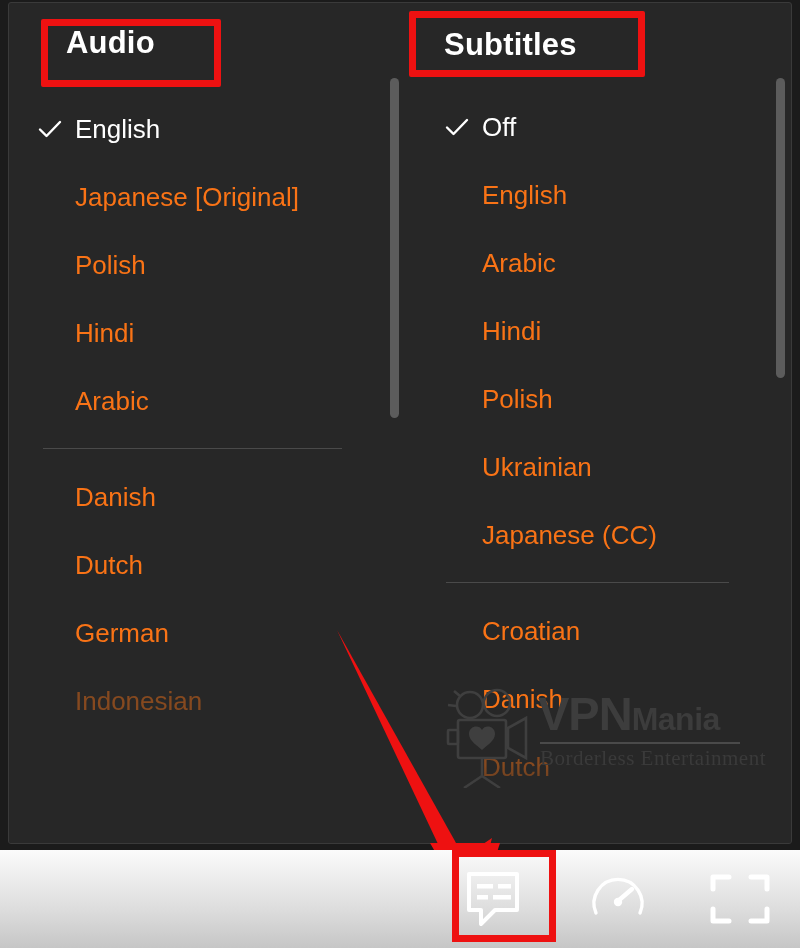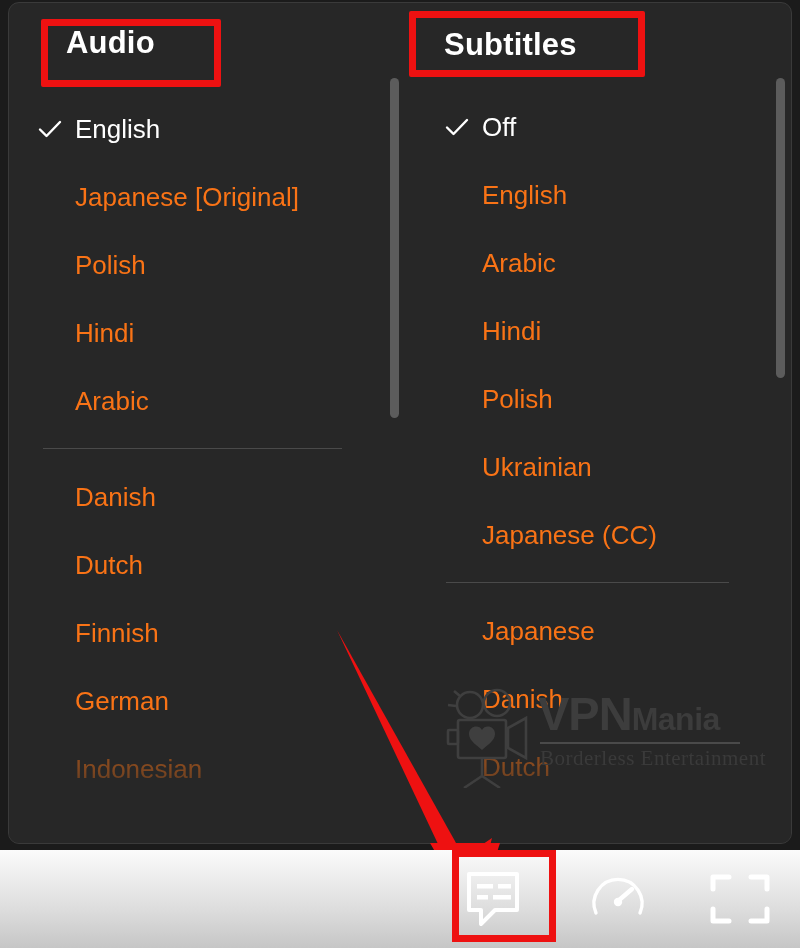--- a/index.html
+++ b/index.html
@@ -15,21 +15,21 @@
     position:absolute;inset:0;
     background:#1b1b1b;
   }
   
   #settings-popup{
     position:absolute;
     left:8px;top:2px;
     width:784px;height:842px;
     background:#272727;
     border:1px solid #3a3a3a;
-    border-radius:11px;
+    border-radius:3px;
     box-sizing:border-box;
     overflow:hidden;
   }
   #settings-popup .inner{
     position:absolute;inset:0;
     display:flex;
   }
   .col{
     position:relative;
     box-sizing:border-box;
@@ -223,23 +223,20 @@
 
         <li class="divider"></li>
 
         <li class="opt">
           <span class="label">Danish</span>
         </li>
         <li class="opt">
           <span class="label">Dutch</span>
         </li>
         <li class="opt">
-          <span class="label">Finnish</span>
-        </li>
-        <li class="opt">
           <span class="label">German</span>
         </li>
         <li class="opt faded">
           <span class="label">Indonesian</span>
         </li>
       </ul>
 
       <div class="scroll-track" id="audio-scroll">
         <div class="scroll-thumb"></div>
       </div>
@@ -274,21 +271,21 @@
         <li class="opt">
           <span class="label">Ukrainian</span>
         </li>
         <li class="opt">
           <span class="label">Japanese (CC)</span>
         </li>
 
         <li class="divider"></li>
 
         <li class="opt">
-          <span class="label">Japanese</span>
+          <span class="label">Croatian</span>
         </li>
         <li class="opt">
           <span class="label">Danish</span>
         </li>
         <li class="opt faded">
           <span class="label">Dutch</span>
         </li>
       </ul>
 
       <div class="scroll-track" id="subs-scroll">

